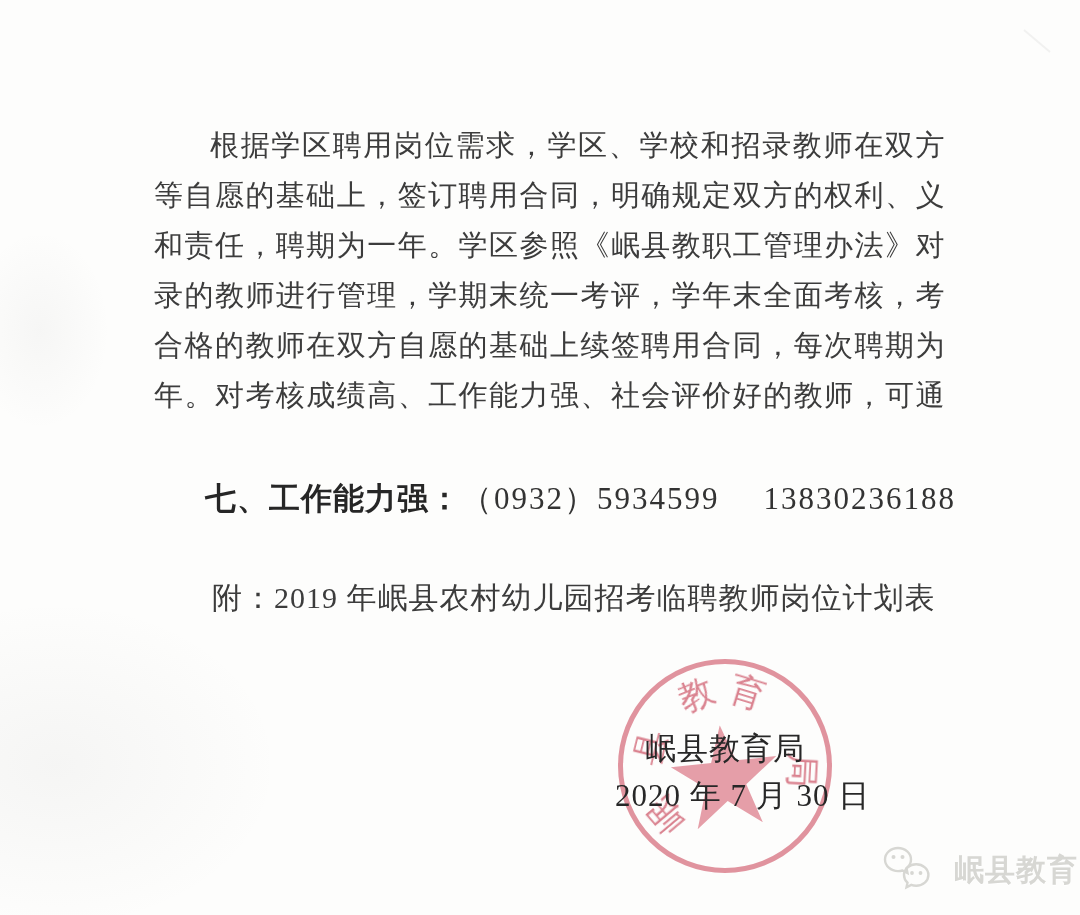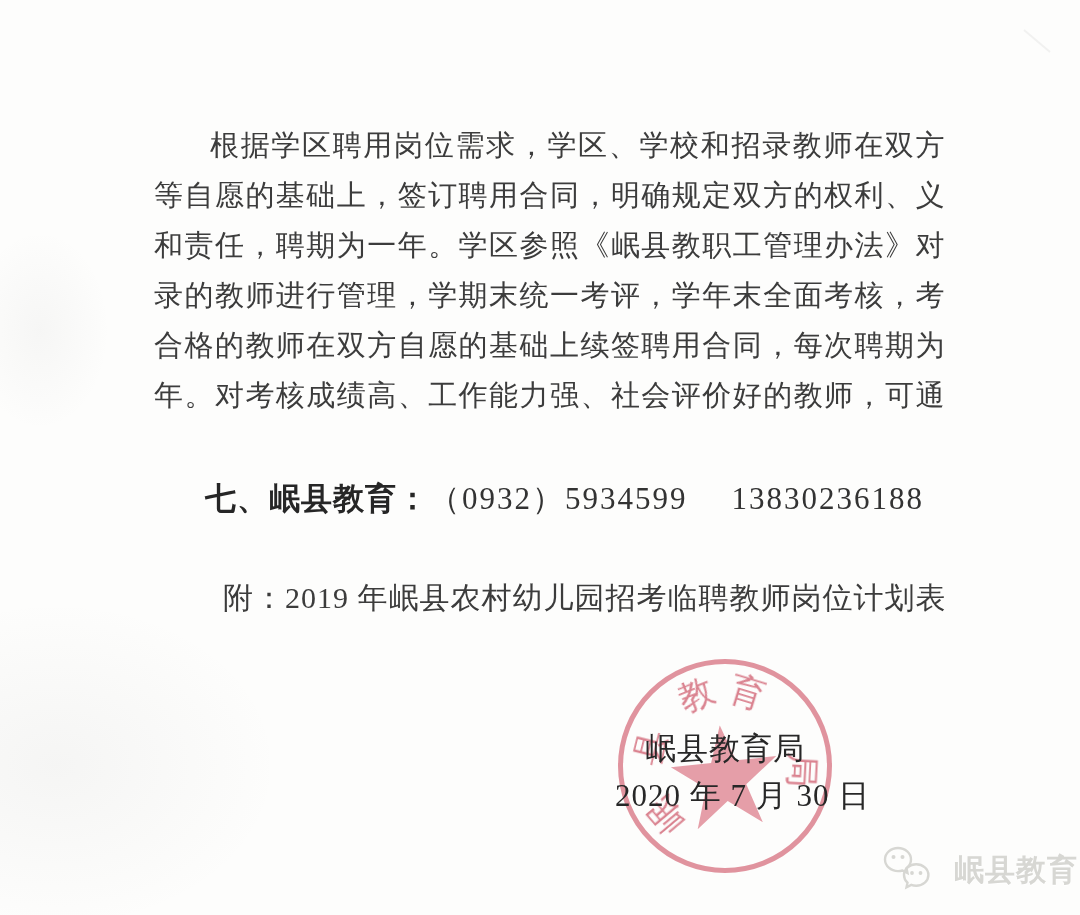--- a/index.html
+++ b/index.html
@@ -37,21 +37,21 @@
   }
   .contact .label{
     font-family:"Liberation Sans","DejaVu Sans",sans-serif;
     font-weight:bold;font-size:31px;letter-spacing:1px;color:#262626;
   }
   .contact .phone{font-size:31px;letter-spacing:2px;color:#333;}
   .contact .phone.second{margin-left:44px;}
 
   
   .attachment{
-    position:absolute;left:223px;top:578px;
+    position:absolute;left:212px;top:578px;
     font-size:30px;color:#3c3c3c;letter-spacing:1px;white-space:nowrap;
   }
 
   
   .seal{position:absolute;left:618px;top:659px;width:214px;height:214px;}
   .seal-ring{
     position:absolute;left:0;top:0;width:204px;height:204px;
     border:5px solid rgba(206,82,100,0.62);
     border-radius:50%;
     filter:blur(0.4px);
@@ -107,21 +107,21 @@
   <div class="para">
     <div class="jline first">根据学区聘用岗位需求，学区、学校和招录教师在双方平</div>
     <div class="jline">等自愿的基础上，签订聘用合同，明确规定双方的权利、义务</div>
     <div class="jline">和责任，聘期为一年。学区参照《岷县教职工管理办法》对招</div>
     <div class="jline">录的教师进行管理，学期末统一考评，学年末全面考核，考核</div>
     <div class="jline">合格的教师在双方自愿的基础上续签聘用合同，每次聘期为一</div>
     <div class="jline">年。对考核成绩高、工作能力强、社会评价好的教师，可通过</div>
   </div>
 
   <div class="contact">
-    <span class="label">七、岷县教育：</span><span class="phone">（0932）5934599</span><span class="phone second">13830236188</span>
+    <span class="label">七、工作能力强：</span><span class="phone">（0932）5934599</span><span class="phone second">13830236188</span>
   </div>
 
   <div class="attachment">附：2019 年岷县农村幼儿园招考临聘教师岗位计划表</div>
 
   <div class="seal">
     <div class="seal-ring"></div>
     <div class="seal-chars">
       <span style="--a:-130deg">岷</span>
       <span style="--a:-76deg">县</span>
       <span style="--a:-22deg">教</span>

